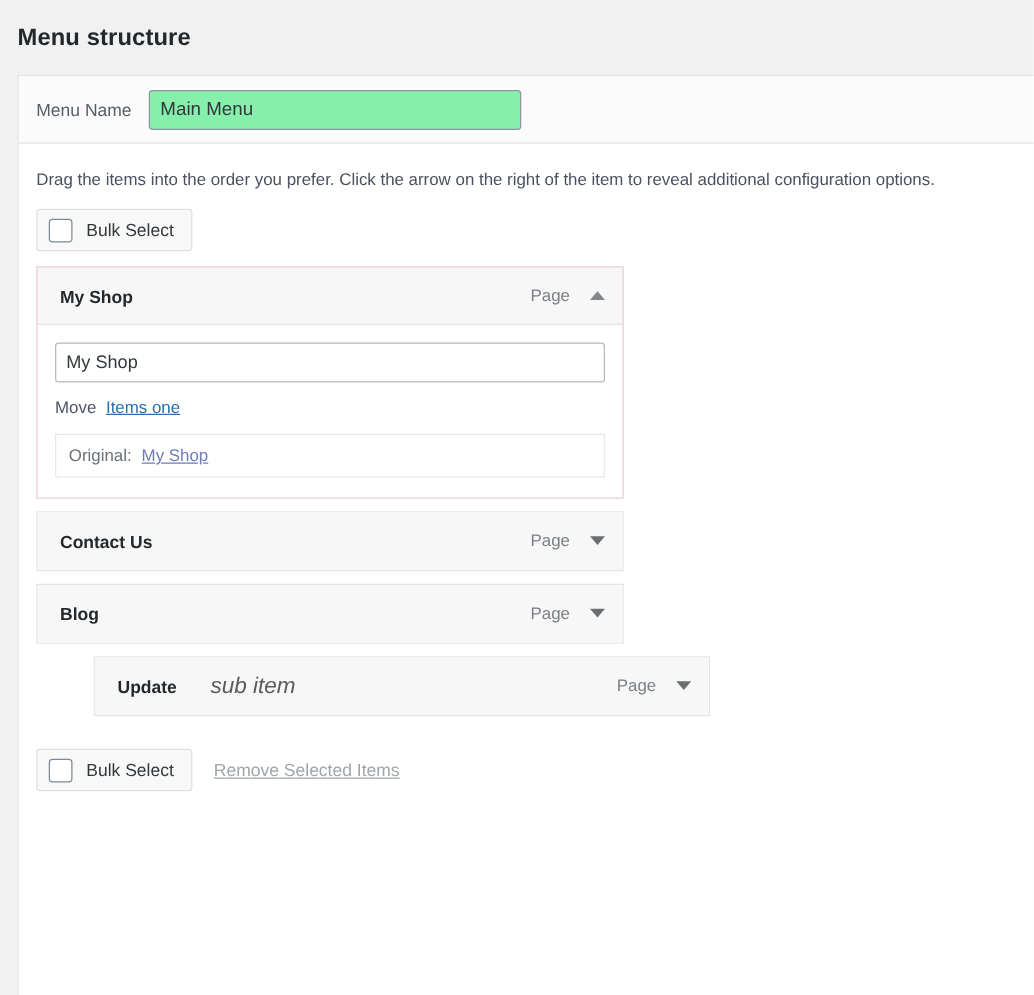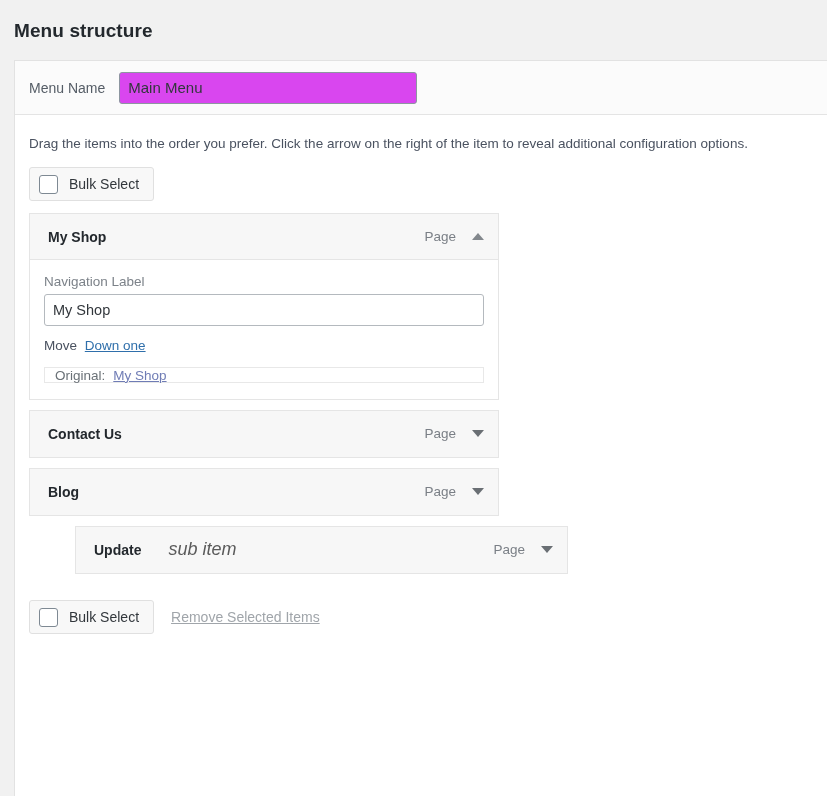--- a/index.html
+++ b/index.html
@@ -52,21 +52,21 @@
     font-size: 14px;
     color: #555d66;
     margin-right: 14px;
     white-space: nowrap;
   }
   .menu-name-input {
     width: 298px;
     height: 32px;
     border: 1px solid #8d96a0;
     border-radius: 3px;
-    background: #d946ef;
+    background: #86efac;
     font-family: "Liberation Sans", sans-serif;
     font-size: 15px;
     color: #32373c;
     padding: 0 8px;
     outline: none;
   }
 
   
   .instructions {
     font-size: 13.5px;
@@ -226,21 +226,21 @@
   .move-row .move-label { margin-right: 4px; }
   .move-link {
     color: #2f6fab;
     text-decoration: underline;
     cursor: pointer;
   }
 
   .original-box {
     margin-top: 14px;
     border: 1px solid #e8e8e8;
-    height: 16px;
+    height: 35px;
     display: flex;
     align-items: center;
     padding-left: 10px;
     font-size: 13.5px;
     color: #6a7177;
   }
   .original-box .orig-link {
     color: #6f7cb5;
     text-decoration: underline;
     margin-left: 8px;
@@ -291,28 +291,27 @@
       <div class="item-panel expanded">
         <div class="item-header">
           <span class="item-title">My Shop</span>
           <span class="item-spacer"></span>
           <span class="item-type">Page</span>
           <span class="toggle-arrow up"></span>
         </div>
         <div class="item-body">
 
           <div class="field-block">
-            <span class="field-label">Navigation Label</span>
             <input class="field-input" type="text" value="My Shop" style="">
           </div>
 
 
           <div class="move-row">
             <span class="move-label">Move</span>
-            <span class="move-link">Down one</span>
+            <span class="move-link">Items one</span>
           </div>
 
           <div class="original-box">
             <span>Original:</span>
             <span class="orig-link">My Shop</span>
           </div>
 
 
         </div>
       </div>

